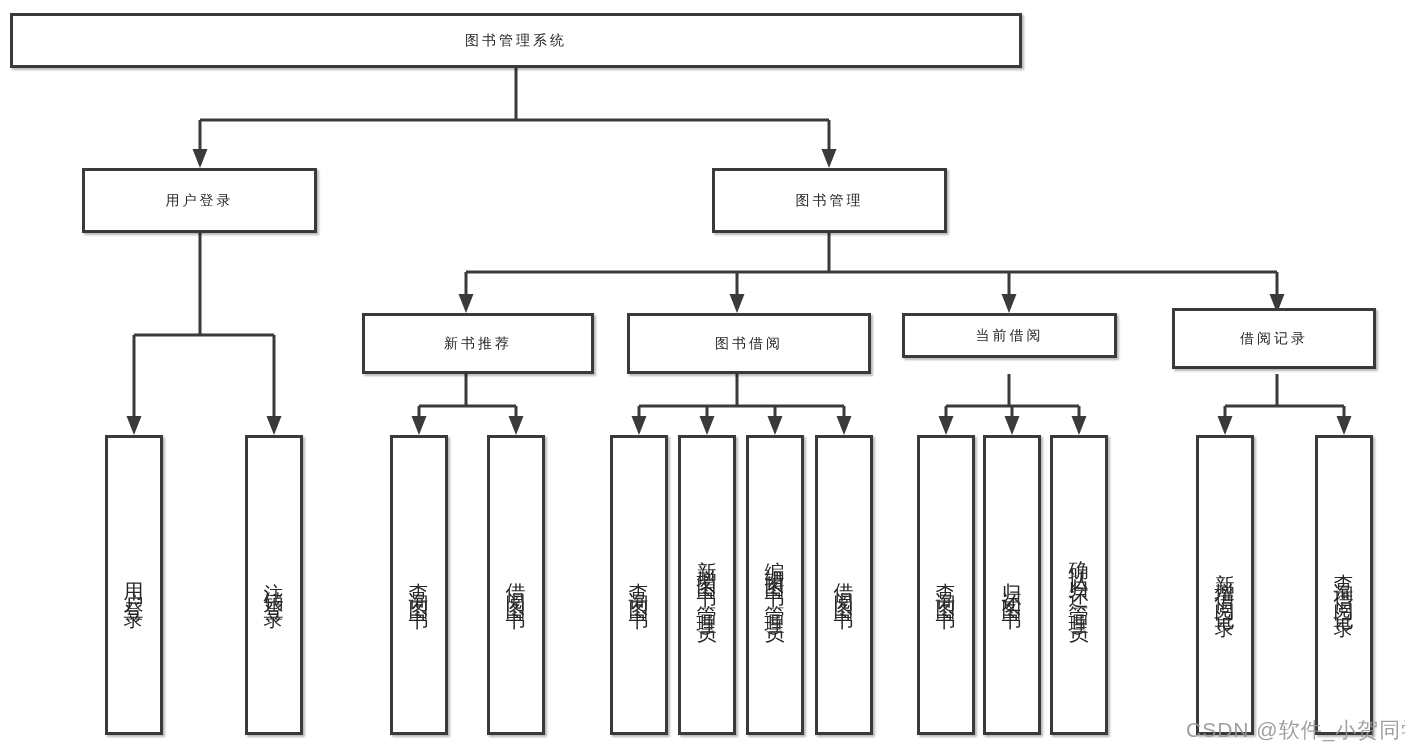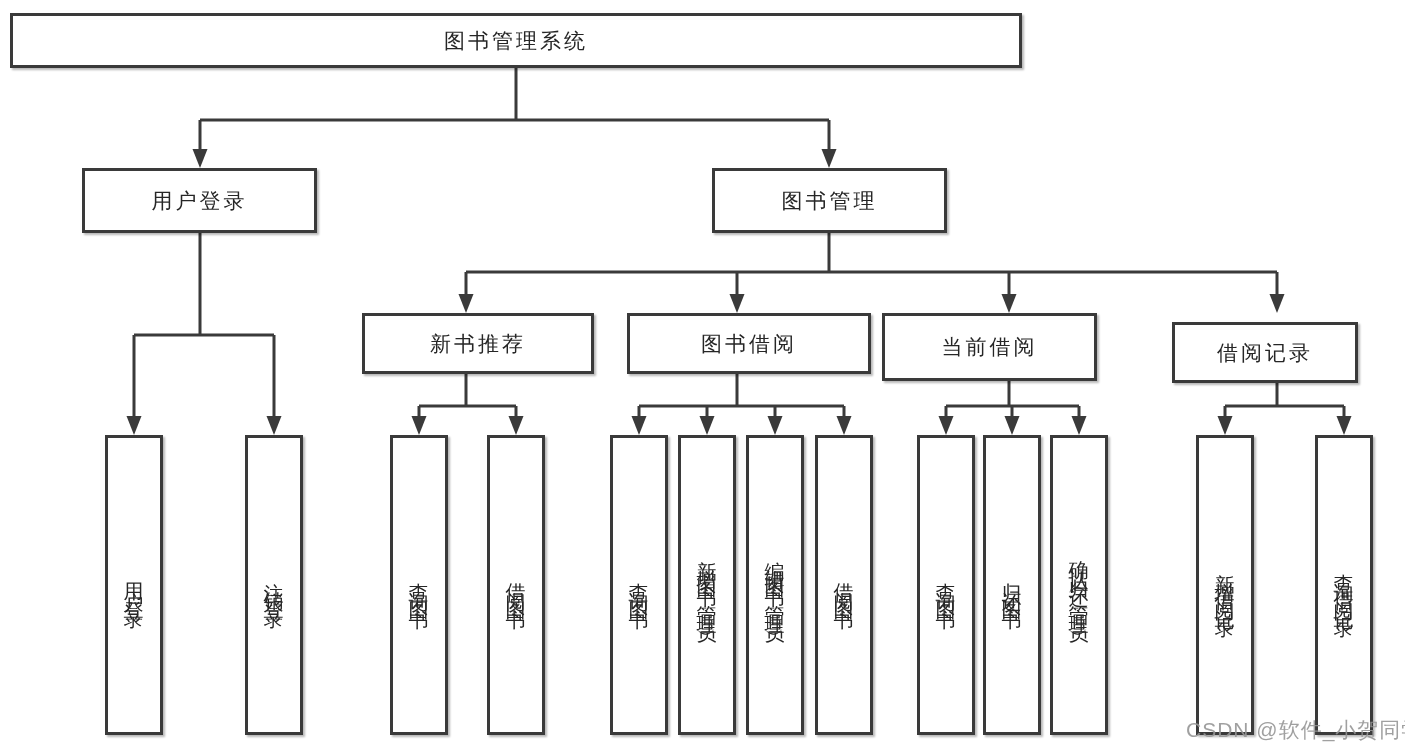--- a/index.html
+++ b/index.html
@@ -6,21 +6,21 @@
   #stage{
     position:relative;width:1405px;height:747px;background:#ffffff;overflow:hidden;
     font-family:"Liberation Sans","DejaVu Sans",sans-serif;color:#2b2b2b;
   }
   #wires{position:absolute;left:0;top:0;width:1405px;height:747px;z-index:0;}
   .box{
     position:absolute;background:#ffffff;border:3px solid #3a3a3a;box-sizing:border-box;
     display:flex;align-items:center;justify-content:center;z-index:1;
     box-shadow:2px 2px 2px rgba(0,0,0,0.28);
   }
-  .h-box span{font-size:21px;letter-spacing:3px;white-space:nowrap;color:#262626;}
+  .h-box span{font-size:14px;letter-spacing:3px;white-space:nowrap;color:#262626;}
   .v-box span{
     writing-mode:vertical-rl;text-orientation:mixed;
     font-size:20px;letter-spacing:9px;line-height:1;color:#262626;white-space:nowrap;
   }
   #watermark{
     position:absolute;left:1186px;top:716px;z-index:3;
     font-size:21px;color:rgba(150,150,150,0.9);letter-spacing:1px;white-space:nowrap;
   }
 </style>
 </head>
@@ -61,24 +61,24 @@
   <div class="box h-box" style="left:712px;top:168px;width:235px;height:65px;">
     <span>图书管理</span>
   </div>
 
   <div class="box h-box" style="left:362px;top:313px;width:232px;height:61px;">
     <span>新书推荐</span>
   </div>
   <div class="box h-box" style="left:627px;top:313px;width:244px;height:61px;">
     <span>图书借阅</span>
   </div>
-  <div class="box h-box" style="left:882px;top:313px;width:215px;height:68px;font-family:Liberation Mono, monospace;">
+  <div class="box h-box" style="left:902px;top:313px;width:215px;height:45px;font-family:Liberation Mono, monospace;">
     <span>当前借阅</span>
   </div>
-  <div class="box h-box" style="left:1172px;top:322px;width:186px;height:61px;font-family:Liberation Serif, serif;">
+  <div class="box h-box" style="left:1172px;top:308px;width:204px;height:61px;font-family:Liberation Serif, serif;">
     <span>借阅记录</span>
   </div>
 
   <div class="box v-box" style="left:105px;top:435px;width:58px;height:300px;">
     <span>用户登录</span>
   </div>
   <div class="box v-box" style="left:245px;top:435px;width:58px;height:300px;">
     <span>注销登录</span>
   </div>
 

